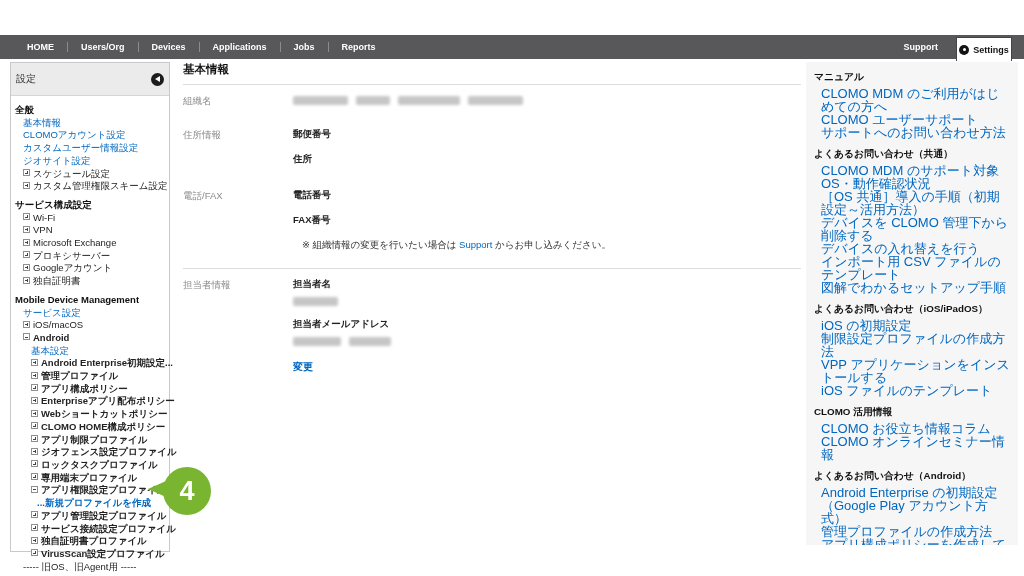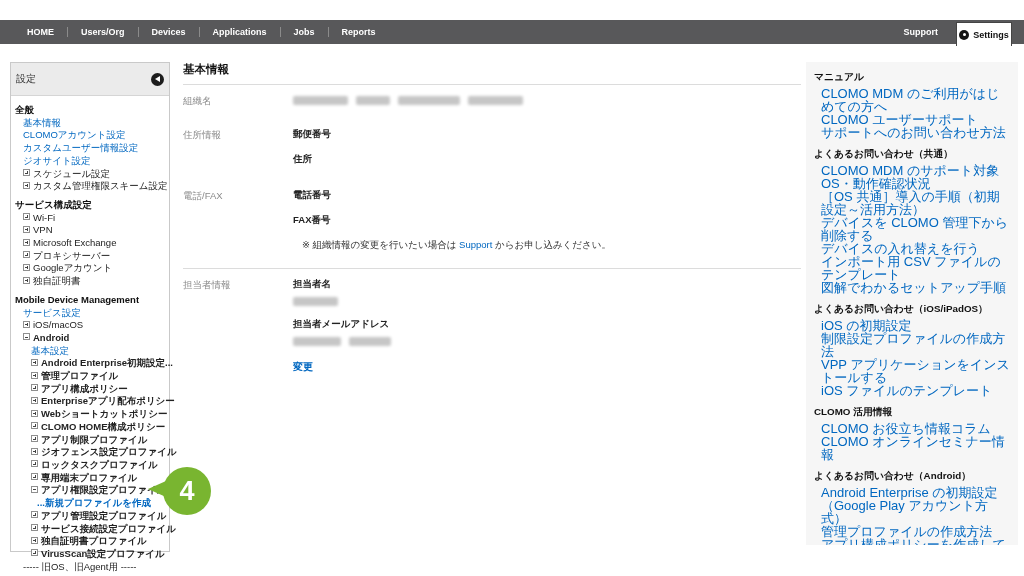--- a/index.html
+++ b/index.html
@@ -1,21 +1,21 @@
 <!DOCTYPE html>
 <html><head>
 <meta charset="utf-8">
 <style>
   * { margin:0; padding:0; box-sizing:border-box; }
   html,body { width:1024px; height:576px; background:#fff; overflow:hidden;
     font-family:"Liberation Sans","DejaVu Sans",sans-serif; }
   a { text-decoration:none; cursor:pointer; }
 
   
-  .topbar { position:absolute; left:0; top:20px; width:1024px; height:24px;
+  .topbar { position:absolute; left:0; top:35px; width:1024px; height:24px;
     background:#58585a; display:flex; align-items:center; }
   .nav-items { display:flex; align-items:center; padding-left:14px; }
   .nav-item { color:#fff; font-size:9px; font-weight:bold; padding:0 13px; cursor:pointer; white-space:nowrap; }
   .nav-item + .nav-item { border-left:1px solid #8b8b8b; }
   .topbar-right { margin-left:auto; display:flex; align-items:center; height:100%; }
   .support-link { color:#fff; font-size:9px; font-weight:bold; padding:0 18px; cursor:pointer; }
   .tab-settings { background:#fff; height:24px; margin-top:4px; width:56px; margin-right:12px;
     display:flex; align-items:center; justify-content:center; gap:4px; cursor:pointer;
     border:1px solid #444; border-bottom:none; }
   .tab-settings span.lbl { font-size:9px; font-weight:bold; color:#111; }

